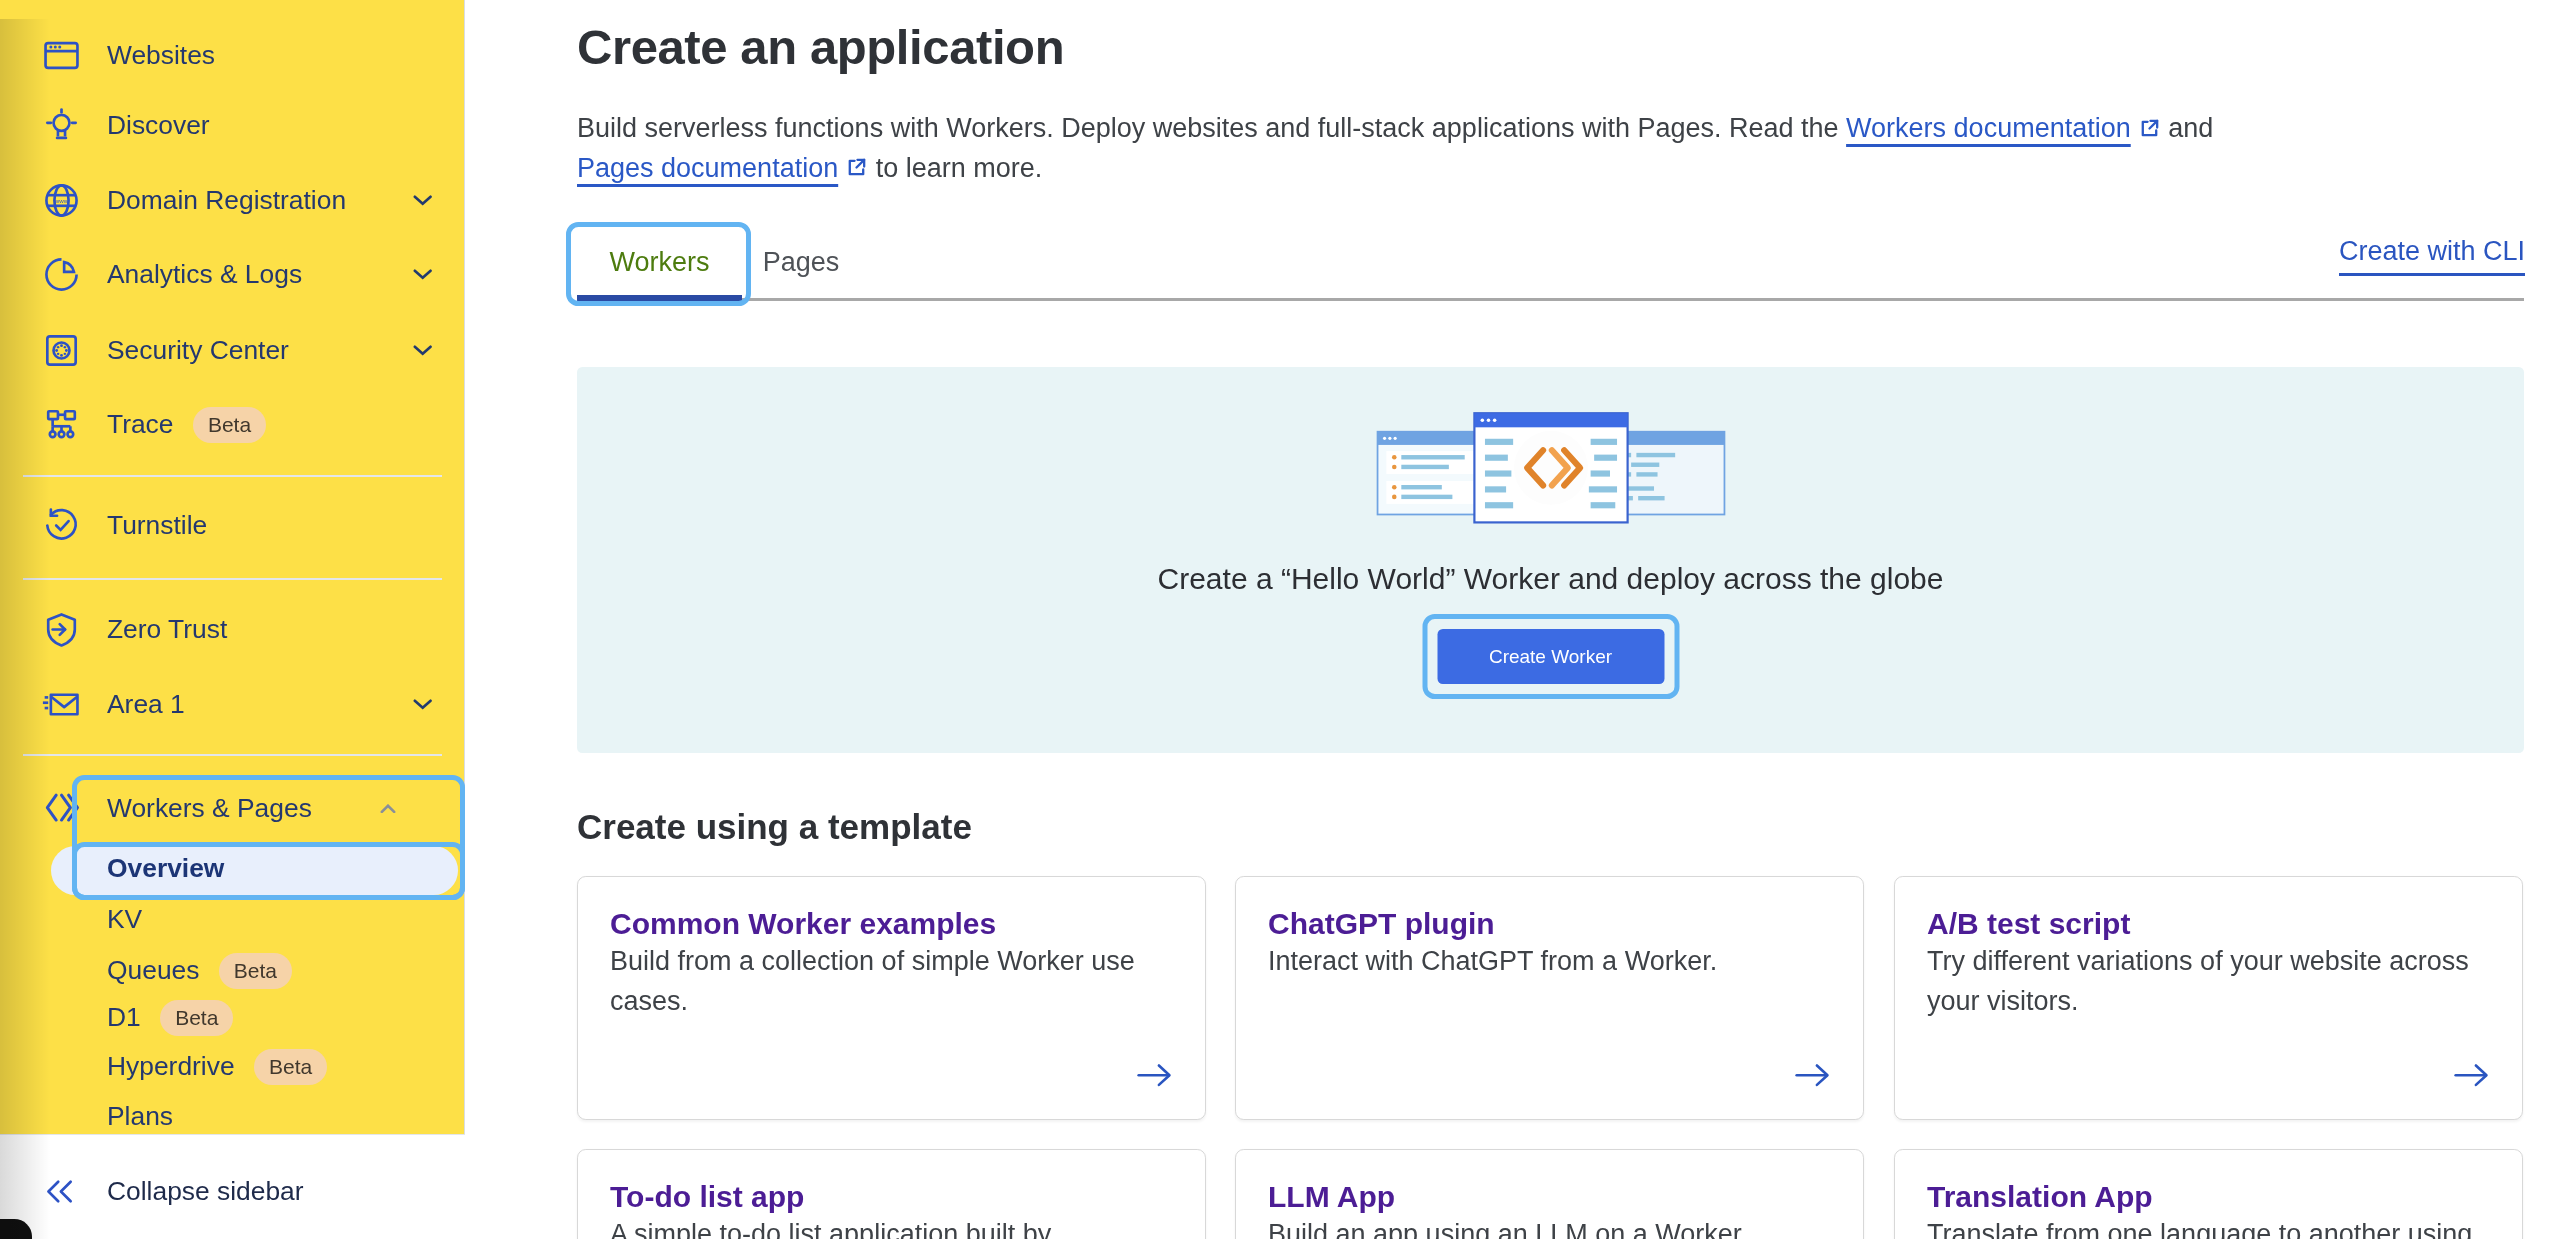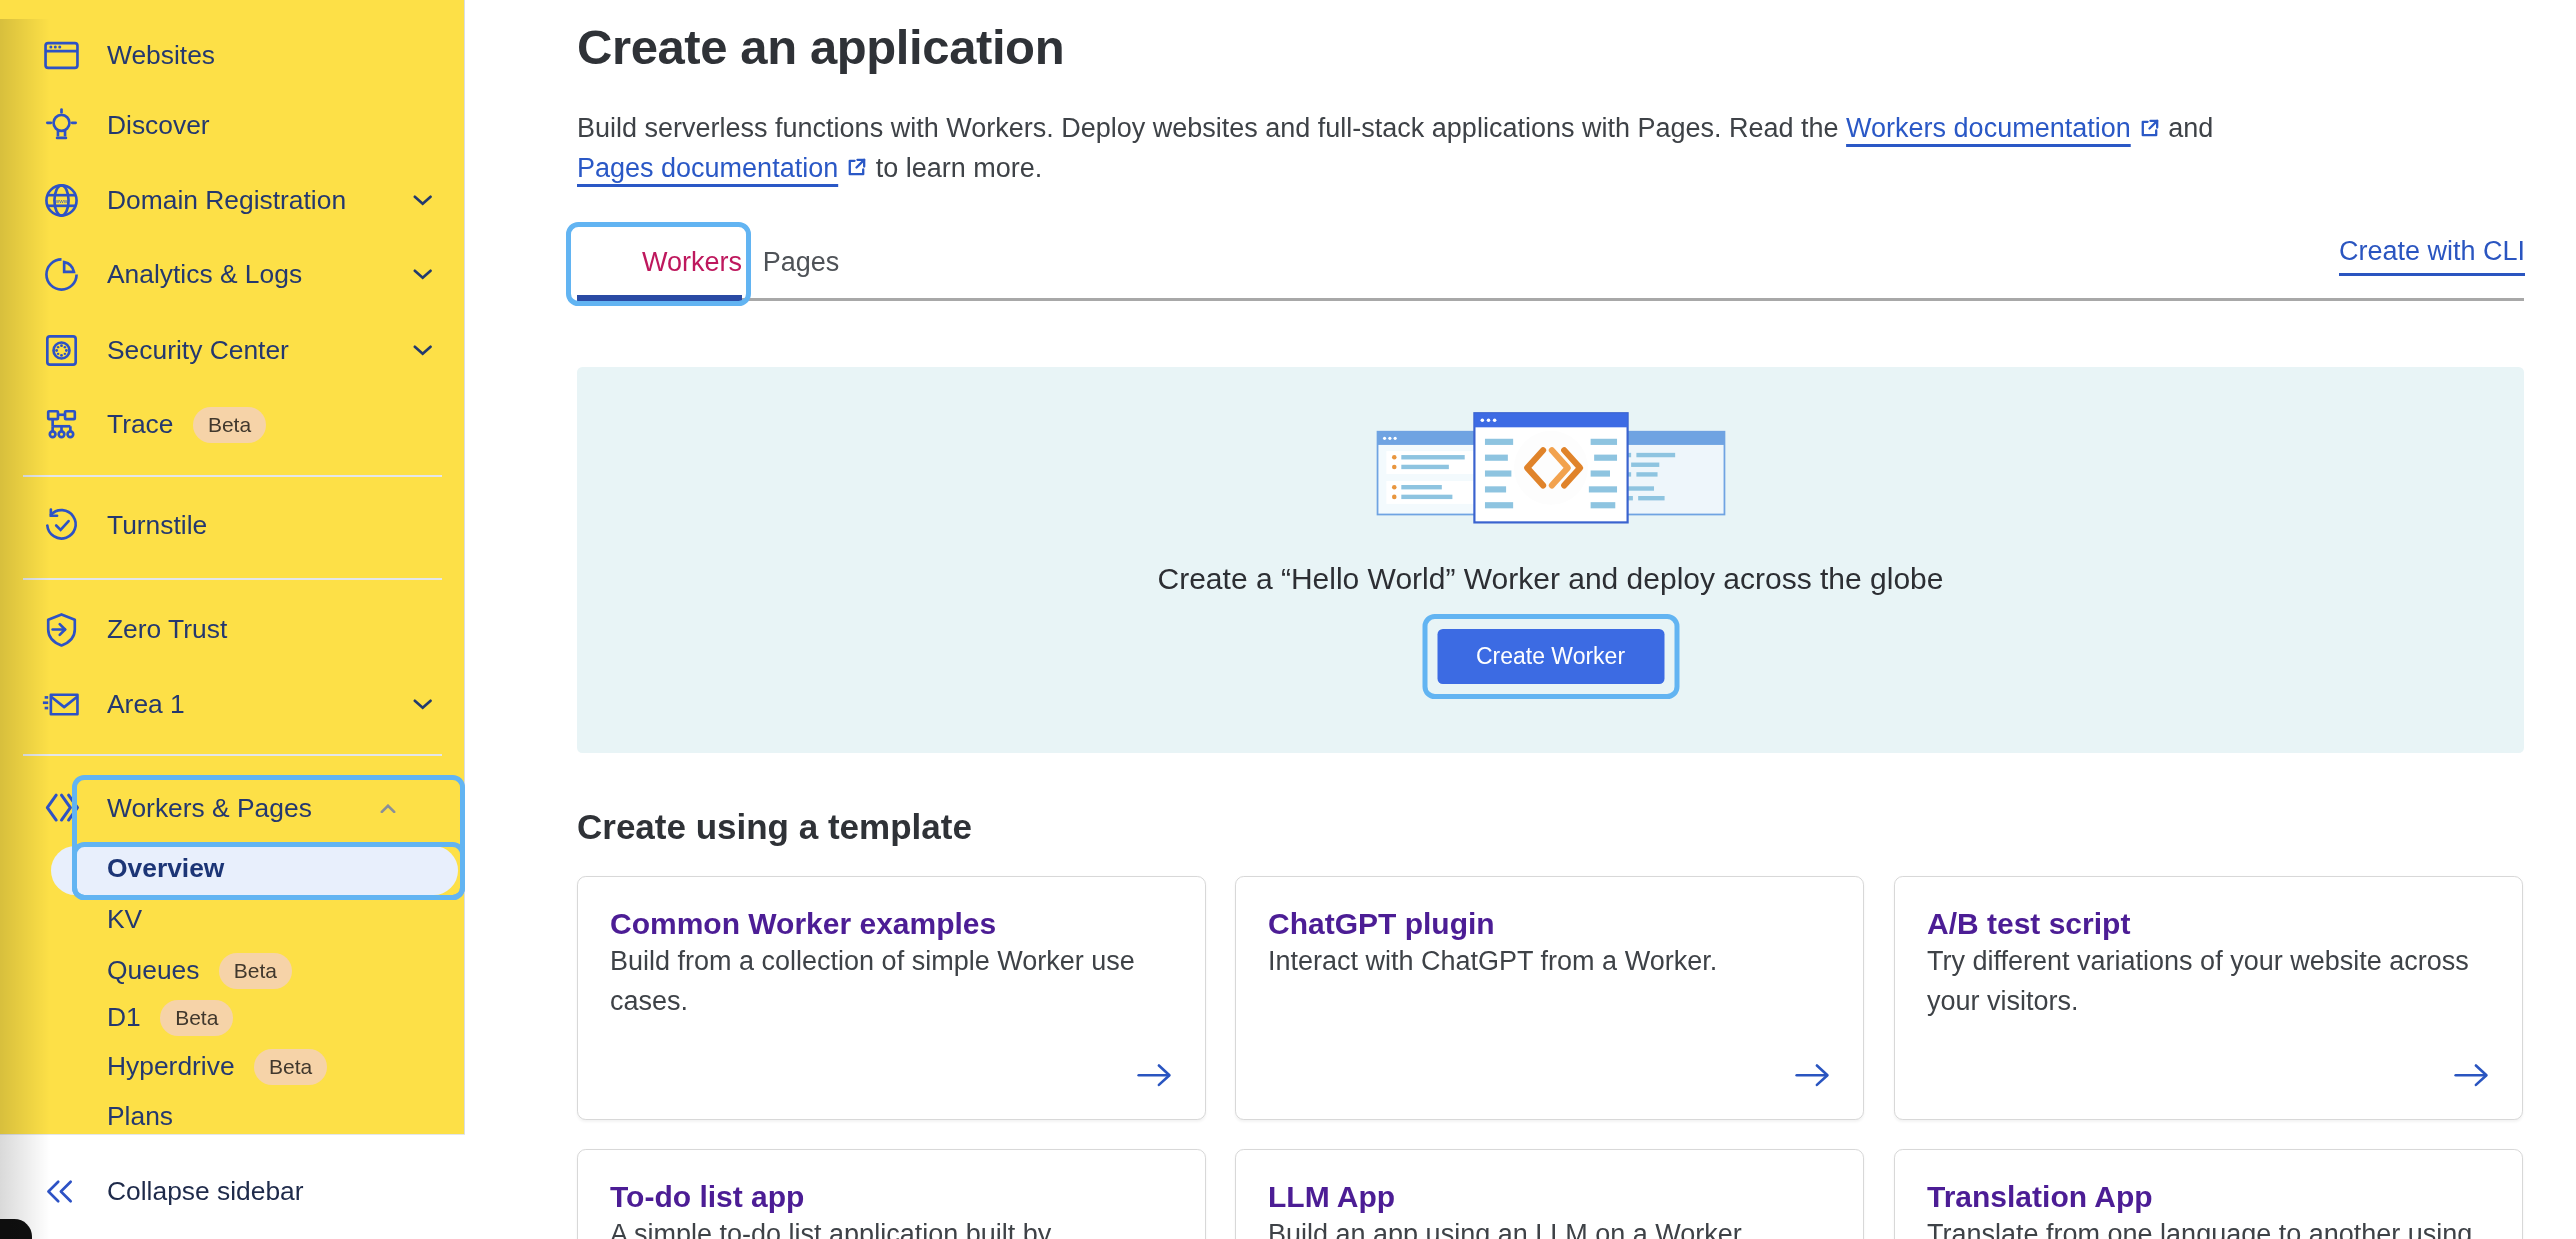--- a/index.html
+++ b/index.html
@@ -27,33 +27,33 @@
   .hl { position:absolute; border:5.3px solid #62b4f2; border-radius:12.3px; pointer-events:none; }
 
   
   .h1 { position:absolute; left:577px; top:19.4px; font-size:49px; font-weight:600; color:#2f3237; letter-spacing:-0.4px; }
   .desc { position:absolute; left:577px; top:110px; font-size:27px; line-height:37px; color:#3e4247; }
   .desc a, .link { color:#2a58c6; text-decoration:underline; text-decoration-thickness:2.6px; text-underline-offset:7px; cursor:pointer; }
   .ext-icon { display:inline-block; vertical-align:-2.6px; margin-left:7px; color:#2a58c6; }
 
   .tabline { position:absolute; left:577px; top:298px; width:1947px; height:2.6px; background:#a8a8a8; }
   .tab { position:absolute; top:227px; height:70px; line-height:70px; text-align:center; font-size:27px; cursor:pointer; }
-  .tab.active { color:#be185d;text-align:right; }
+  .tab.active { color:#4d7c0f; }
   .tab.inactive { color:#4e5257; }
   .tab-underline { position:absolute; left:577px; top:295px; width:165px; height:7px; background:#2a4aa4; }
   .cli { position:absolute; top:236px; right:51px; font-size:27px; color:#2a55c0; cursor:pointer;
          border-bottom:3.5px solid #2a55c0; padding-bottom:6.2px; }
 
   .hero { position:absolute; left:577px; top:367px; width:1947px; height:386px; background:#e8f4f6; border-radius:5.3px; }
   .hero-illus { position:absolute; left:50%; top:40px; transform:translateX(-50%); }
   .hero-headline { position:absolute; left:0; top:195px; width:100%; text-align:center; font-size:30px; color:#2c2e33; }
   .btn-hl { position:absolute; left:50%; top:247px; transform:translateX(-50%); width:257px; height:85px;
             border:5.3px solid #62b4f2; border-radius:12.3px; pointer-events:none; }
   .btn { position:absolute; left:50%; top:262px; transform:translateX(-50%); width:227px; height:55px;
-         background:#3c6be3; color:#fff; font-size:23px; border:none; border-radius:5.3px; cursor:pointer;
+         background:#3c6be3; color:#fff; font-size:19px; border:none; border-radius:5.3px; cursor:pointer;
          font-family:"Liberation Sans", sans-serif; }
 
   .h2 { position:absolute; left:577px; top:799px; font-size:35px; font-weight:700; color:#2f3237;margin-top:8px; }
   .card { position:absolute; width:629px; height:244px; background:#fff; border:1.8px solid #d8d8d8; border-radius:8.8px;
           box-shadow:0 1.8px 2.6px rgba(0,0,0,0.05); cursor:pointer; }
   .card-title { position:absolute; left:32px; top:30px; font-size:30px; font-weight:600; color:#4c1d95; }
   .card-desc { position:absolute; left:32px; top:64px; right:49px; font-size:27px; line-height:40px; color:#3e4247; }
   .card-arrow { position:absolute; right:32px; bottom:28px; color:#2a55c0; }
 </style>
 </head>

